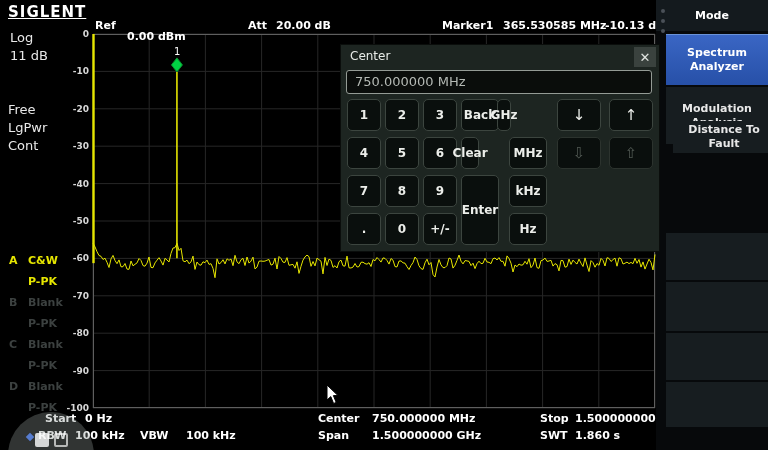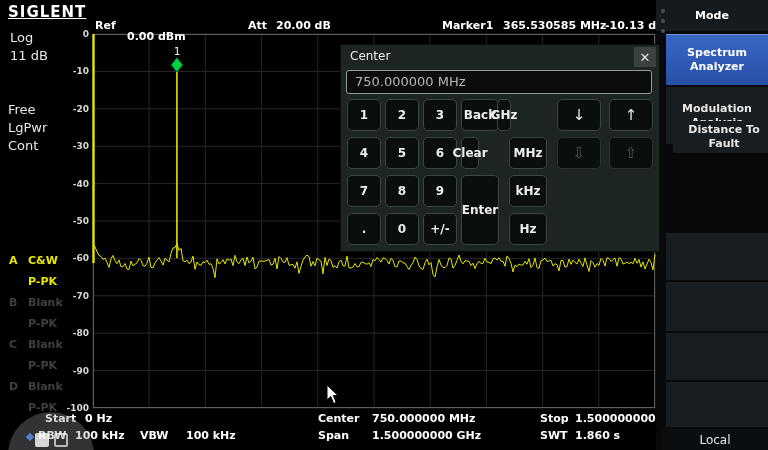--- a/index.html
+++ b/index.html
@@ -132,21 +132,20 @@
         <i></i>
         <i></i>
       </div>
     <div class="cell active" style="top:34px;height:50px;">Spectrum Analyzer</div>
     <div class="cell" style="top:87px;height:57px;">Modulation Analysis</div>
     <div class="cell" style="top:121px;height:32px;margin-left:7px;">Distance To Fault</div>
     <div class="cell" style="top:233px;height:47px;"></div>
     <div class="cell" style="top:282px;height:49px;"></div>
     <div class="cell" style="top:333px;height:47px;"></div>
     <div class="cell" style="top:382px;height:45px;"></div>
-    <div id="local-bar">Local</div>
   </div>
 
   <div id="dialog">
     <div id="dlg-title">Center</div>
     <div id="dlg-close">✕</div>
     <div id="dlg-input">750.000000 MHz</div>
 
     <div class="key" style="left:6px;top:54px;width:34px;">1</div>
     <div class="key" style="left:44px;top:54px;width:34px;">2</div>
     <div class="key" style="left:82px;top:54px;width:34px;">3</div>

